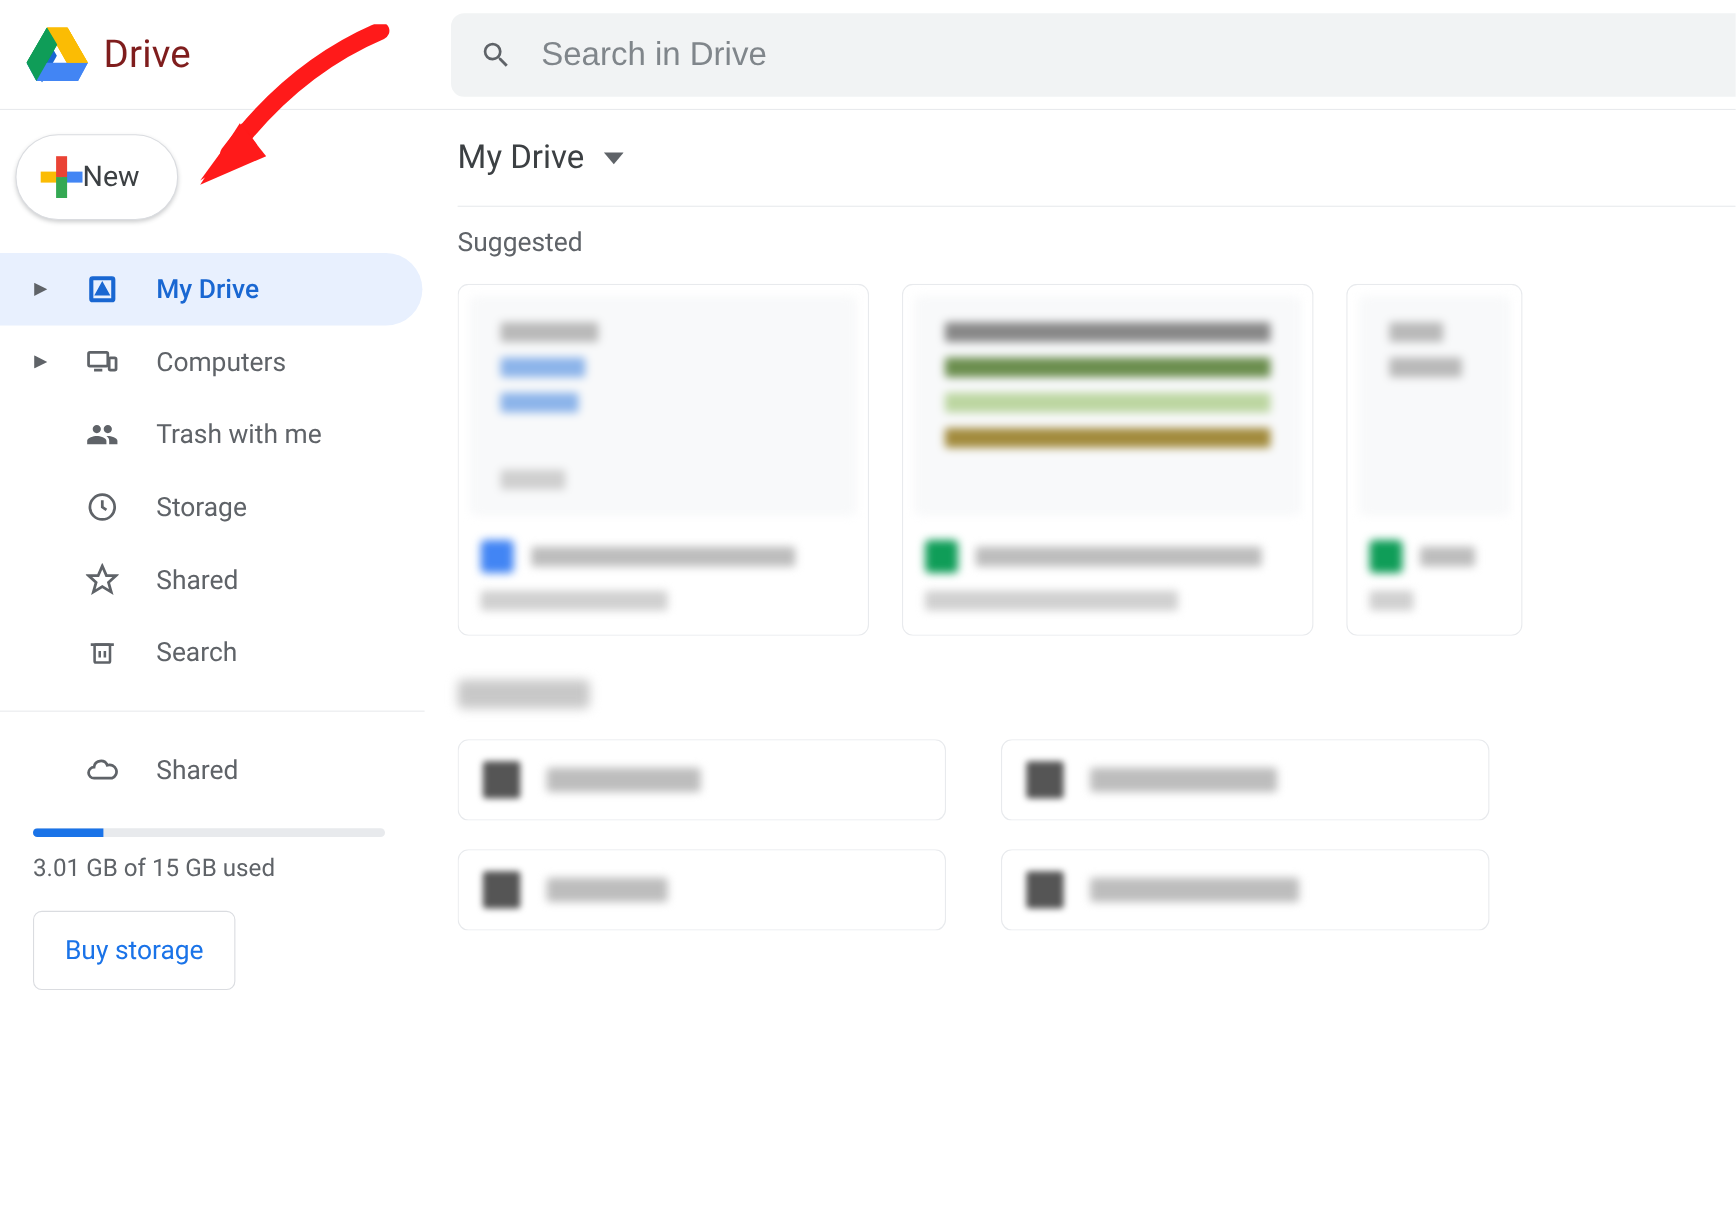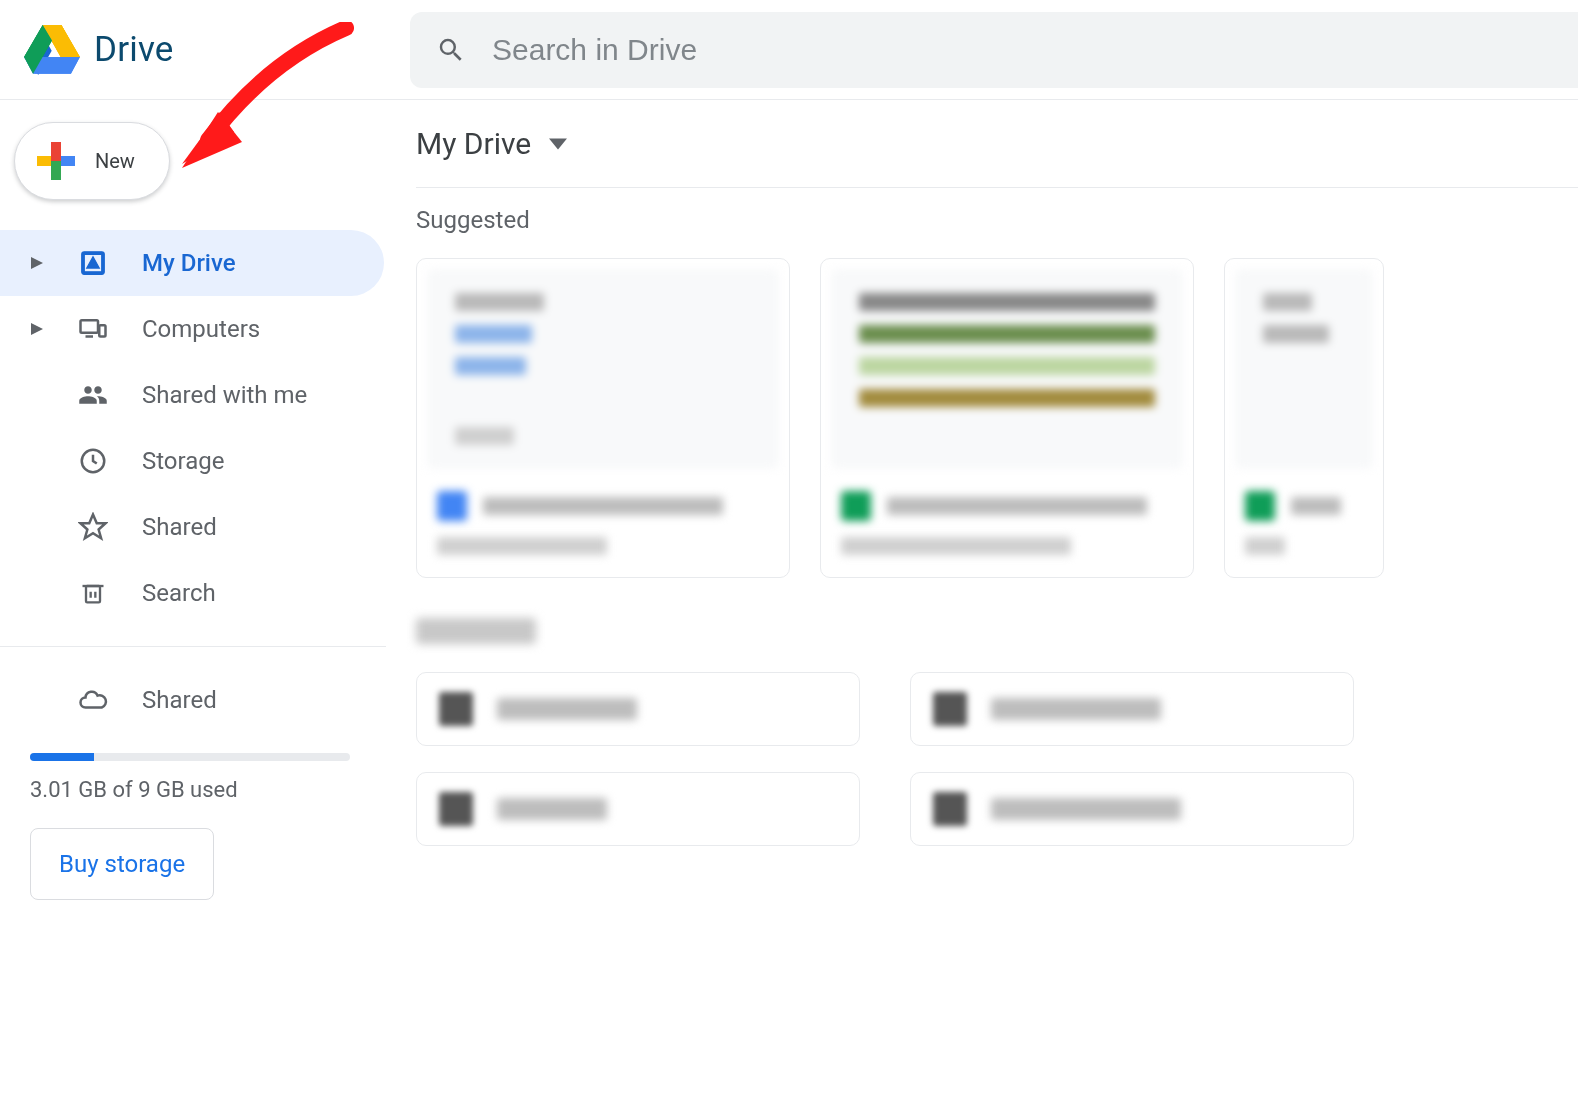--- a/index.html
+++ b/index.html
@@ -8,45 +8,45 @@
 
   
   .header {
     display:flex; align-items:center; height:100px;
     border-bottom:1px solid #e8eaed;
   }
   .brand {
     display:flex; align-items:center; gap:14px;
     width:410px; padding-left:24px;
   }
-  .brand-name { font-size:35px; color:#0c4a6e; letter-spacing:0.2px; }
+  .brand-name { font-size:35px; color:#7f1d1d; letter-spacing:0.2px; }
   .searchbar {
     flex:1; height:76px; background:#f1f3f4;
     border-radius:12px 0 0 12px; display:flex; align-items:center;
     padding:0 26px; gap:26px;
   }
   .searchbar input {
     border:none; background:transparent; outline:none;
     font-size:30px; color:#0c4a6e; width:100%;
   }
   .searchbar input::placeholder { color:#80868b; }
 
   
   .layout { display:flex; height:calc(100% - 100px); }
   .sidebar { width:386px; flex-shrink:0; padding-top:22px; position:relative; }
   .main    { flex:1; padding:26px 0 0 30px; overflow:hidden; }
 
   
   .new-btn-wrap { padding-left:14px; position:relative; }
   .new-btn {
-    display:flex; align-items:center; gap:20px;
+    display:flex; align-items:center; 
     height:78px; padding:0 34px 0 22px;
     border:1px solid #dadce0; border-radius:40px;
     background:#fff; box-shadow:0 2px 4px rgba(60,64,67,0.25);
-    font-size:20px; color:#3c4043; cursor:pointer;
+    font-size:26px; color:#3c4043; cursor:pointer;
     font-family:inherit;
   }
   .plus-icon { width:38px; height:38px; position:relative; }
   .plus-icon .h1 { position:absolute; left:0;  top:14px; width:19px; height:10px; background:#fbbc04; }
   .plus-icon .h2 { position:absolute; left:19px; top:14px; width:19px; height:10px; background:#4285f4; }
   .plus-icon .v1 { position:absolute; left:14px; top:0;  width:10px; height:19px; background:#ea4335; }
   .plus-icon .v2 { position:absolute; left:14px; top:19px; width:10px; height:19px; background:#34a853; }
 
   
   .arrow {
@@ -206,21 +206,21 @@
           </span>
         <span>Computers</span>
       </div>
       <div class="nav-item">
         <span class="expand"></span>
         <span class="icon">
             <svg width="32" height="32" viewBox="0 0 24 24" fill="#5f6368">
               <path d="M16 11c1.66 0 3-1.34 3-3s-1.34-3-3-3-3 1.34-3 3 1.34 3 3 3zm-8 0c1.66 0 3-1.34 3-3S9.66 5 8 5 5 6.34 5 8s1.34 3 3 3zm0 2c-2.33 0-7 1.17-7 3.5V19h14v-2.5C15 14.17 10.33 13 8 13zm8 0c-.29 0-.62.02-.97.05 1.16.84 1.97 1.97 1.97 3.45V19h6v-2.5c0-2.33-4.67-3.5-7-3.5z"></path>
             </svg>
           </span>
-        <span>Shared with me</span>
+        <span>Trash with me</span>
       </div>
       <div class="nav-item">
         <span class="expand"></span>
         <span class="icon">
             <svg width="30" height="30" viewBox="0 0 24 24" fill="none" stroke="#5f6368" stroke-width="2">
               <circle cx="12" cy="12" r="9"></circle>
               <path d="M12 7v5l3 2"></path>
             </svg>
           </span>
         <span>Storage</span>
@@ -255,21 +255,21 @@
               <path d="M19 18H6a4 4 0 0 1 0-8 5 5 0 0 1 9.6-1.5A4 4 0 0 1 19 18z"></path>
             </svg>
           </span>
         <span>Shared</span>
       </div>
 
       <div class="storage-block">
         <div class="storage-bar">
             <div class="fill" style="width: 20%;"></div>
           </div>
-        <div class="storage-text">3.01 GB of 9 GB used</div>
+        <div class="storage-text">3.01 GB of 15 GB used</div>
         <button class="buy-btn">Buy storage</button>
       </div>
     </div>
   </div>
 
   <div class="main">
     <div class="path-row">
       <span class="path-label">My Drive</span>
       <svg width="18" height="18" viewBox="0 0 10 6">
           <polygon points="0,0 10,0 5,6" fill="#5f6368"></polygon>

